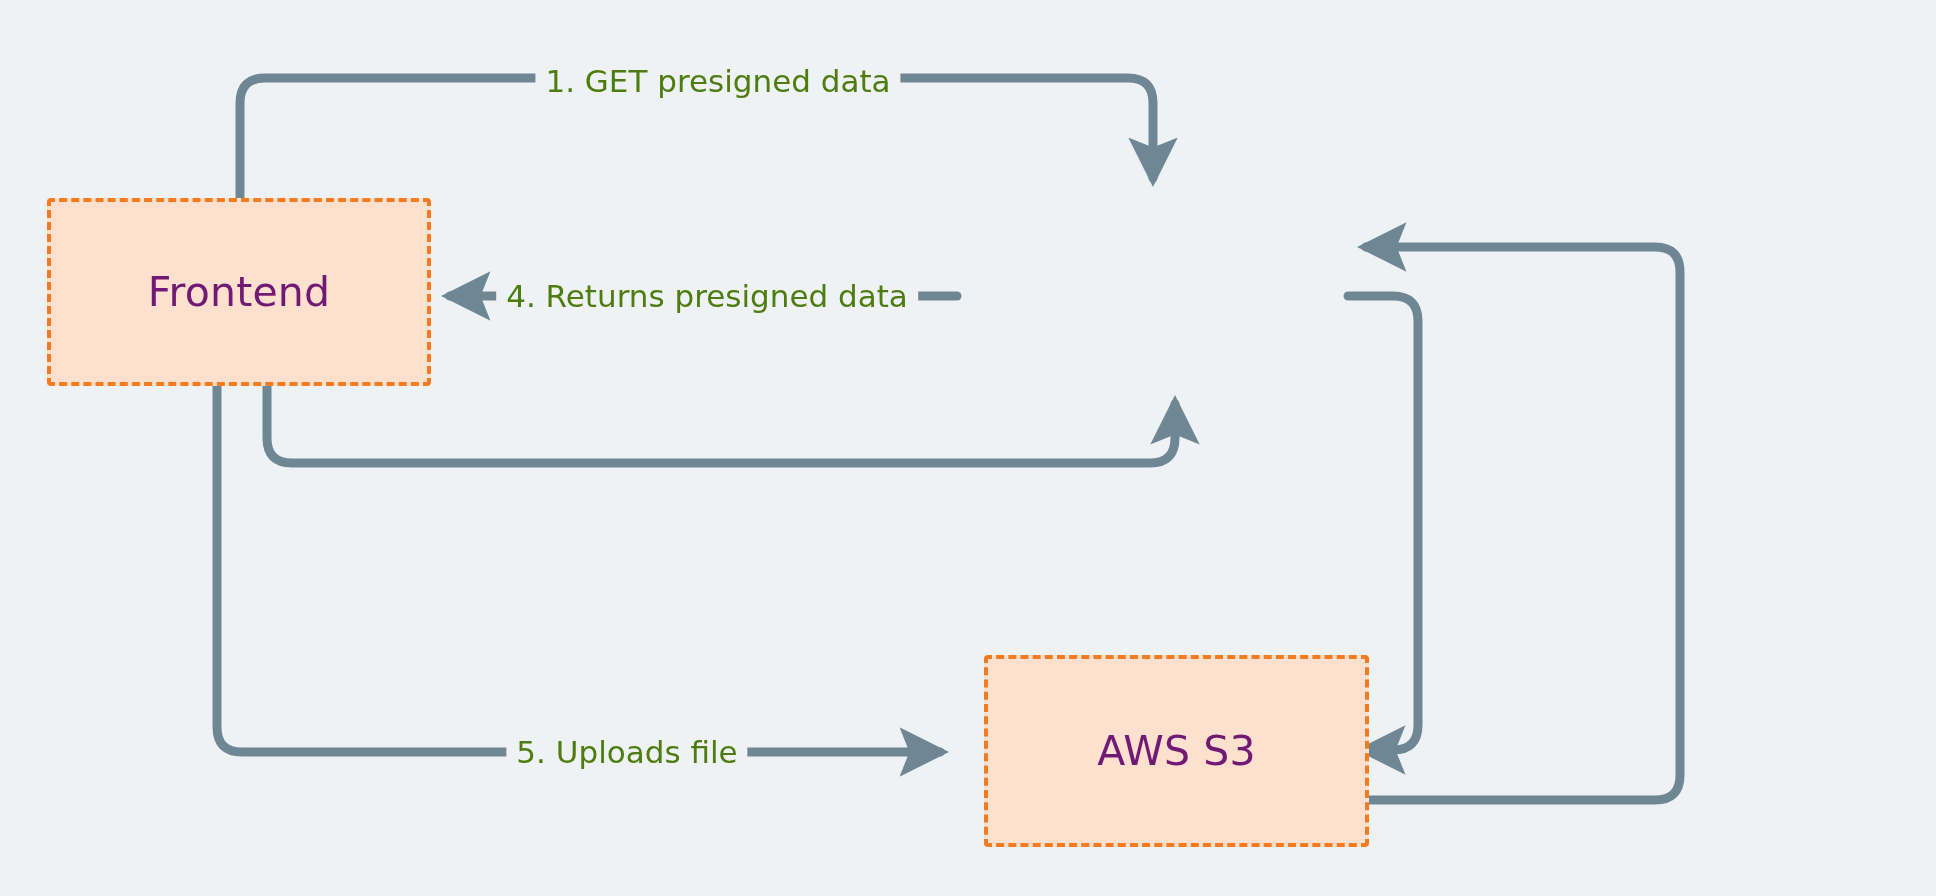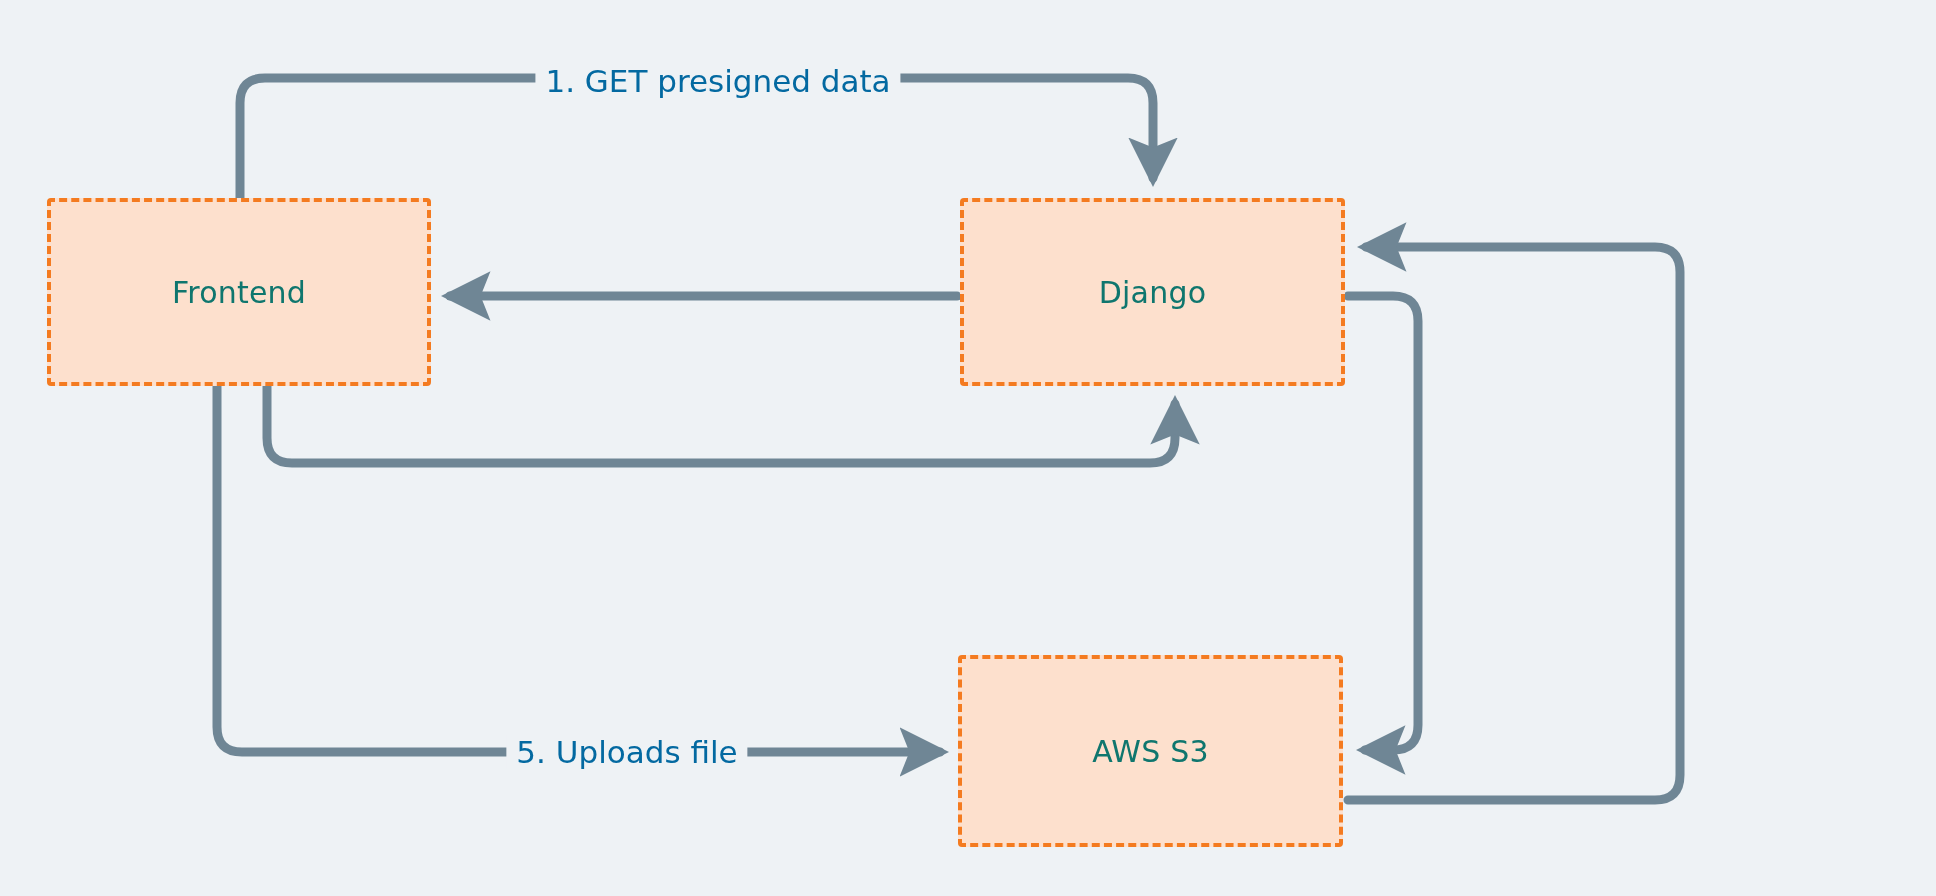--- a/index.html
+++ b/index.html
@@ -20,37 +20,37 @@
     position: absolute;
     box-sizing: border-box;
     background: #fde0cd;
     border: 4px dashed #f47b20;
     border-radius: 4px;
     display: flex;
     align-items: center;
     justify-content: center;
   }
   .node-label {
-    font-size: 30px;
-    color: #0f766e;
+    font-size: 41px;
+    color: #701a75;
     letter-spacing: 0.2px;
     white-space: pre;
   }
   #edges {
     position: absolute;
     left: 0;
     top: 0;
     width: 1936px;
     height: 896px;
     pointer-events: none;
   }
   .edge-label {
     position: absolute;
     font-size: 31px;
-    color: #0369a1;
+    color: #4d7c0f;
     white-space: pre;
     background: #eef2f5;
     padding: 0 10px;
     transform: translate(-50%, -50%);
     line-height: 1.1;
   }
 </style>
 </head>
 <body>
 
@@ -73,29 +73,27 @@
 
     <path d="M 217 384 L 217 727 Q 217 752 242 752 L 940 752" fill="none" stroke="#6f8695" stroke-width="9" stroke-linecap="round" marker-end="url(#arrowhead)"></path>
 
     <path d="M 267 384 L 267 438 Q 267 463 292 463 L 1150 463 Q 1175 463 1175 438 L 1175 404" fill="none" stroke="#6f8695" stroke-width="9" stroke-linecap="round" marker-end="url(#arrowhead)"></path>
   </svg>
 
   <div class="node" style="left:47px; top:198px; width:384px; height:188px;">
     <span class="node-label">Frontend</span>
   </div>
 
-  <div class="node" style="left:960px; top:198px; width:385px; height:188px;">
-    <span class="node-label">Django</span>
-  </div>
 
-  <div class="node" style="left:958px; top:655px; width:385px; height:192px;">
+  <div class="node" style="left:984px; top:655px; width:385px; height:192px;">
     <span class="node-label">AWS S3</span>
   </div>
 
   <div class="edge-label" style="left:718px; top:81px;">1. GET presigned data</div>
 
 
 
+  <div class="edge-label" style="left:707px; top:296px;">4. Returns presigned data</div>
 
   <div class="edge-label" style="left:627px; top:752px;">5. Uploads file</div>
 
 
 </div>
 
 </body></html>

